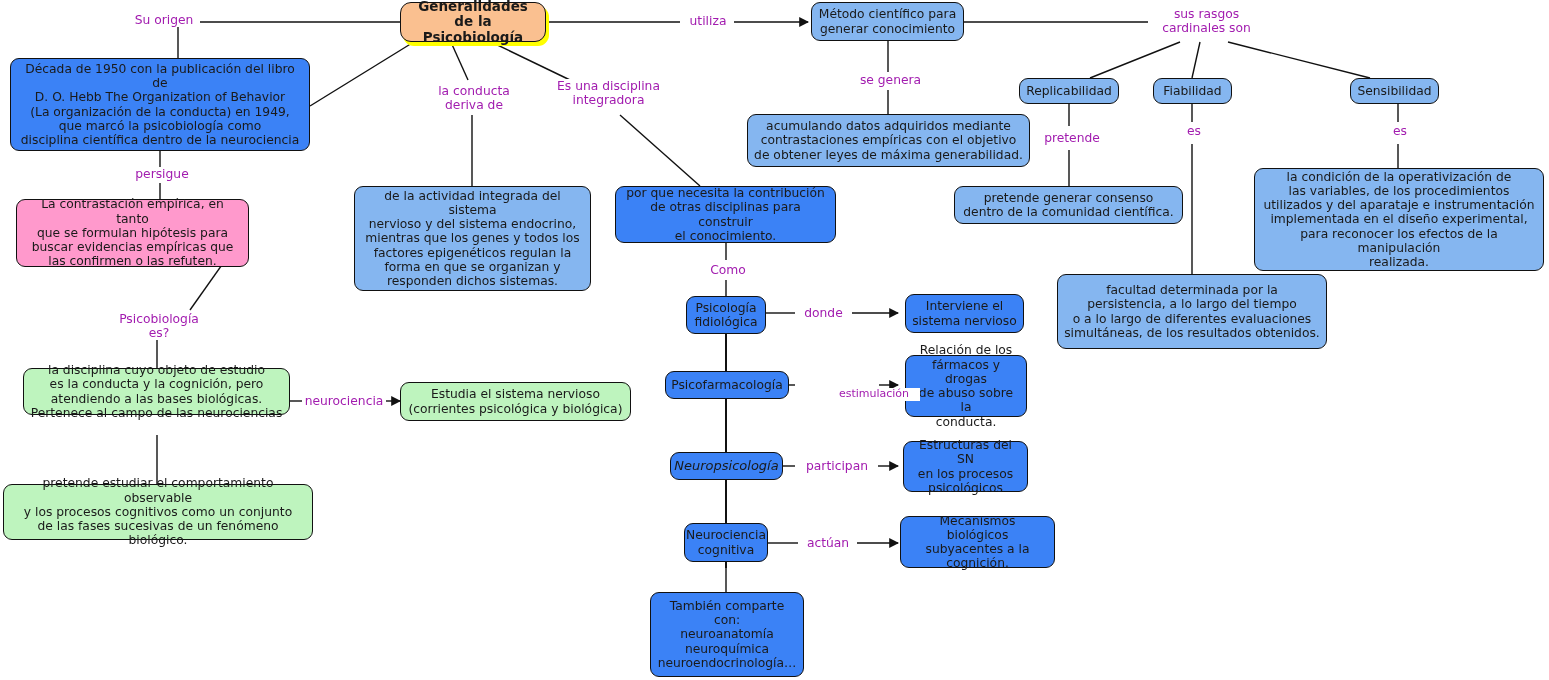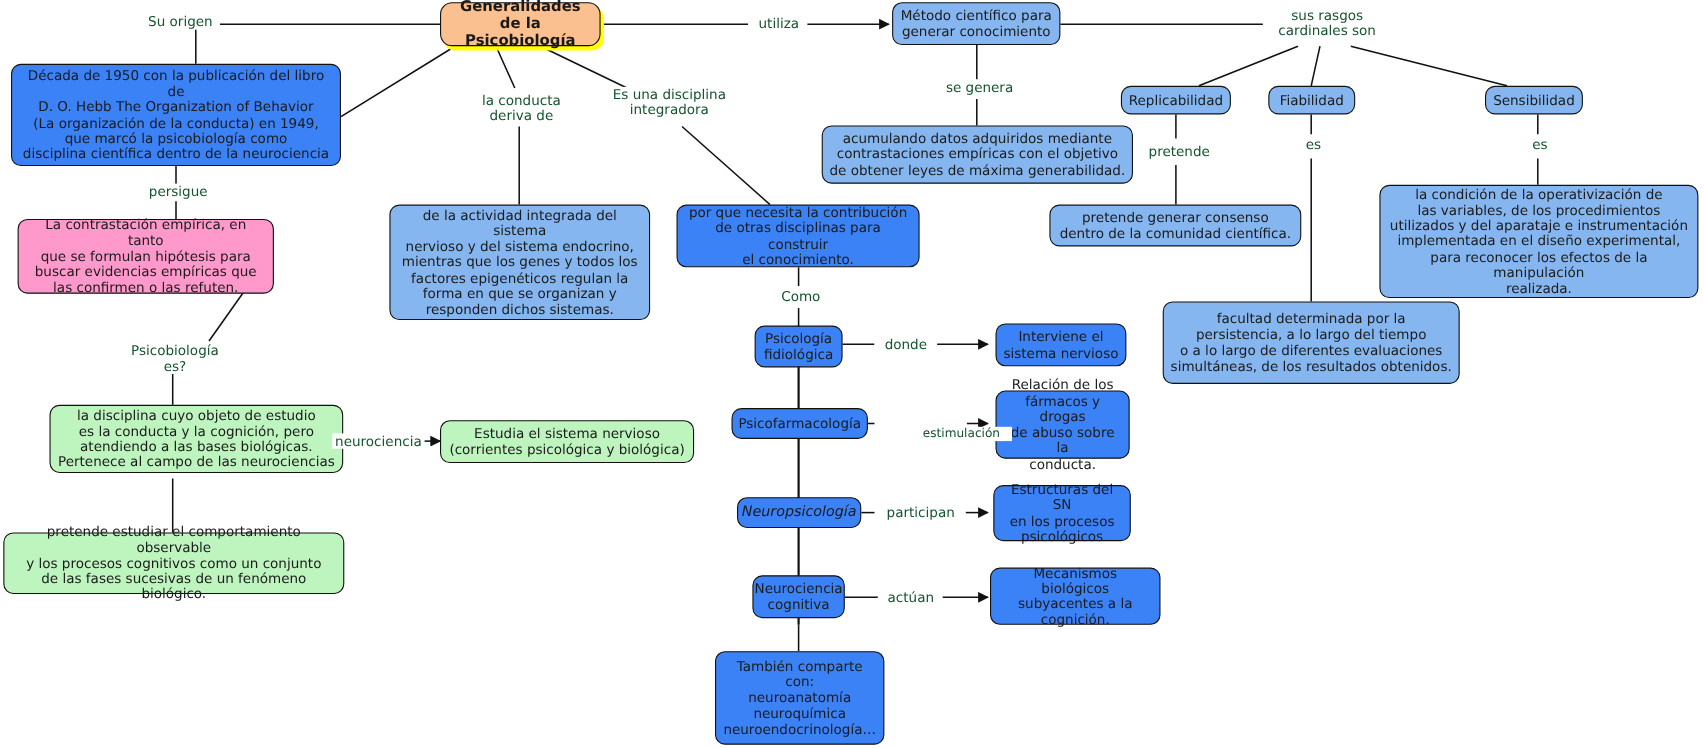--- a/index.html
+++ b/index.html
@@ -44,21 +44,21 @@
   .n-green  { background: #BEF4BE; }
   .n-pink   { background: #FF99CC; }
   .n-title  {
     background: #FAC090;
     font-weight: bold;
     border-radius: 11px;
     box-shadow: 3px 4px 0 0 #FFFF00;
   }
   .edge-label {
     position: absolute;
-    color: #14532d;
+    color: #a21caf;
     background: #ffffff;
     text-align: center;
     line-height: 1.15;
     white-space: pre-line;
     padding: 0 2px;
     z-index: 4;
   }
 </style>
 </head>
 <body>
@@ -143,21 +143,21 @@
 D. O. Hebb The Organization of Behavior
 (La organización de la conducta) en 1949,
 que marcó la psicobiología como
 disciplina científica dentro de la neurociencia</div>
 
   <div class="node n-pink" style="left:16px; top:199px; width:233px; height:68px; font-size:12.3px;">La contrastación empírica, en tanto
 que se formulan hipótesis para
 buscar evidencias empíricas que
 las confirmen o las refuten.</div>
 
-  <div class="node n-green" style="left:23px; top:368px; width:267px; height:62px; font-size:12.3px;margin-left:22px;">la disciplina cuyo objeto de estudio
+  <div class="node n-green" style="left:23px; top:368px; width:267px; height:47px; font-size:12.3px;">la disciplina cuyo objeto de estudio
 es la conducta y la cognición, pero
 atendiendo a las bases biológicas.
 Pertenece al campo de las neurociencias</div>
 
   <div class="node n-green" style="left:400px; top:382px; width:231px; height:39px; font-size:12.3px;">Estudia el sistema nervioso
 (corrientes psicológica y biológica)</div>
 
   <div class="node n-green" style="left:3px; top:484px; width:310px; height:56px; font-size:12.3px;">pretende estudiar el comportamiento observable
 y los procesos cognitivos como un conjunto
 de las fases sucesivas de un fenómeno biológico.</div>

